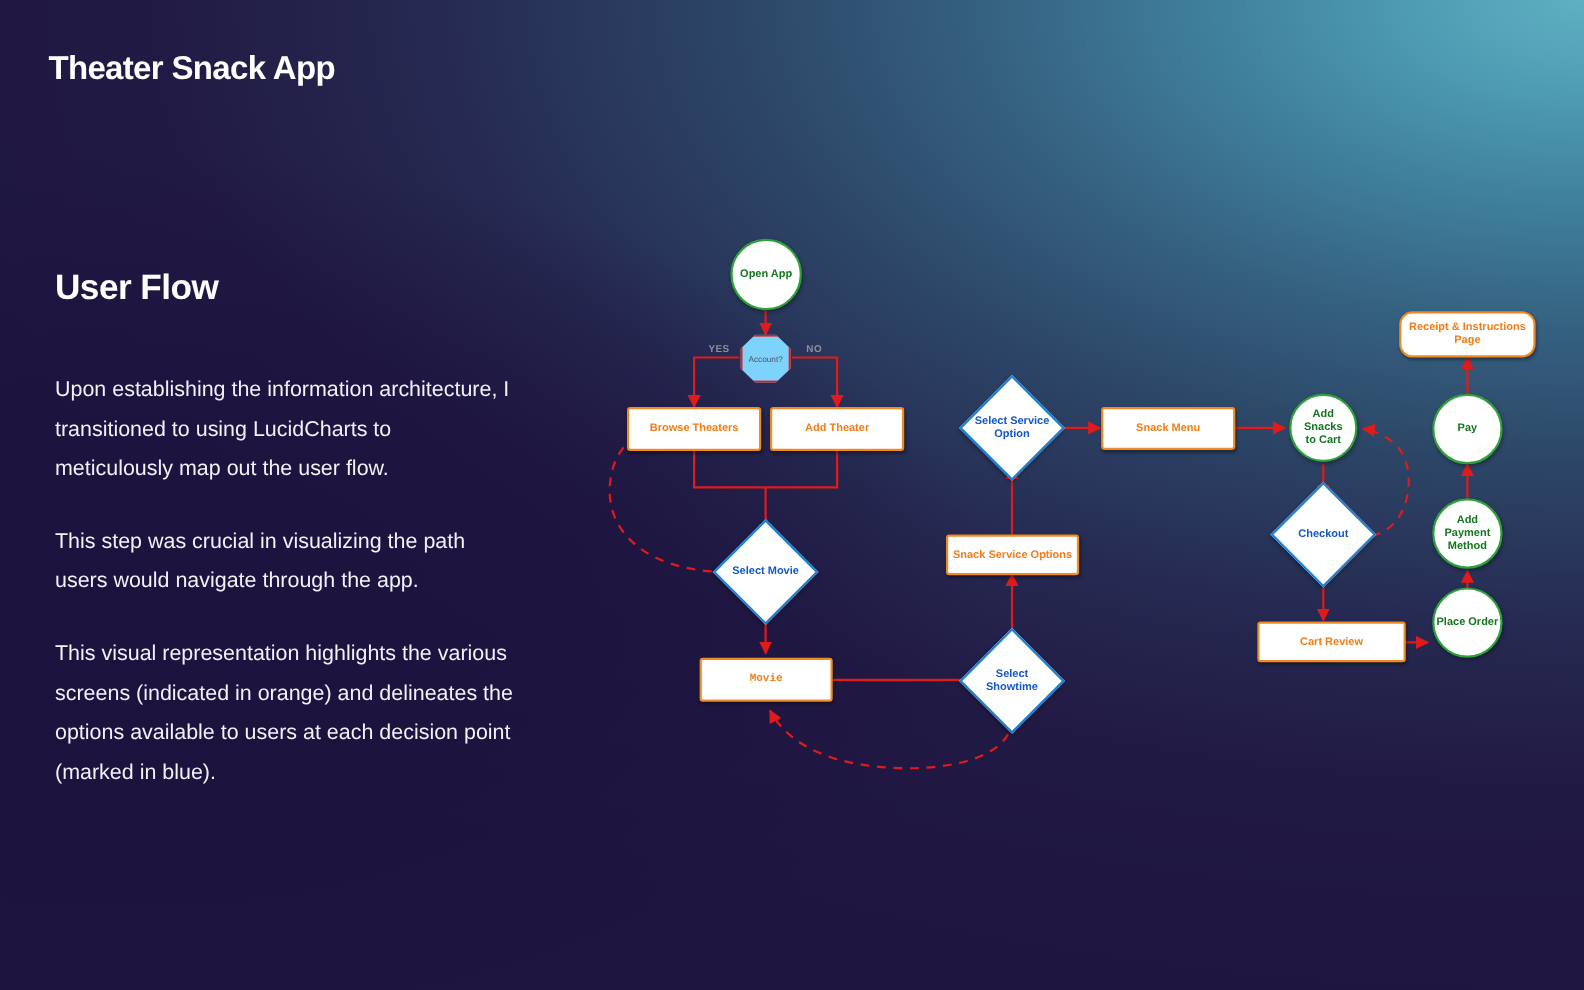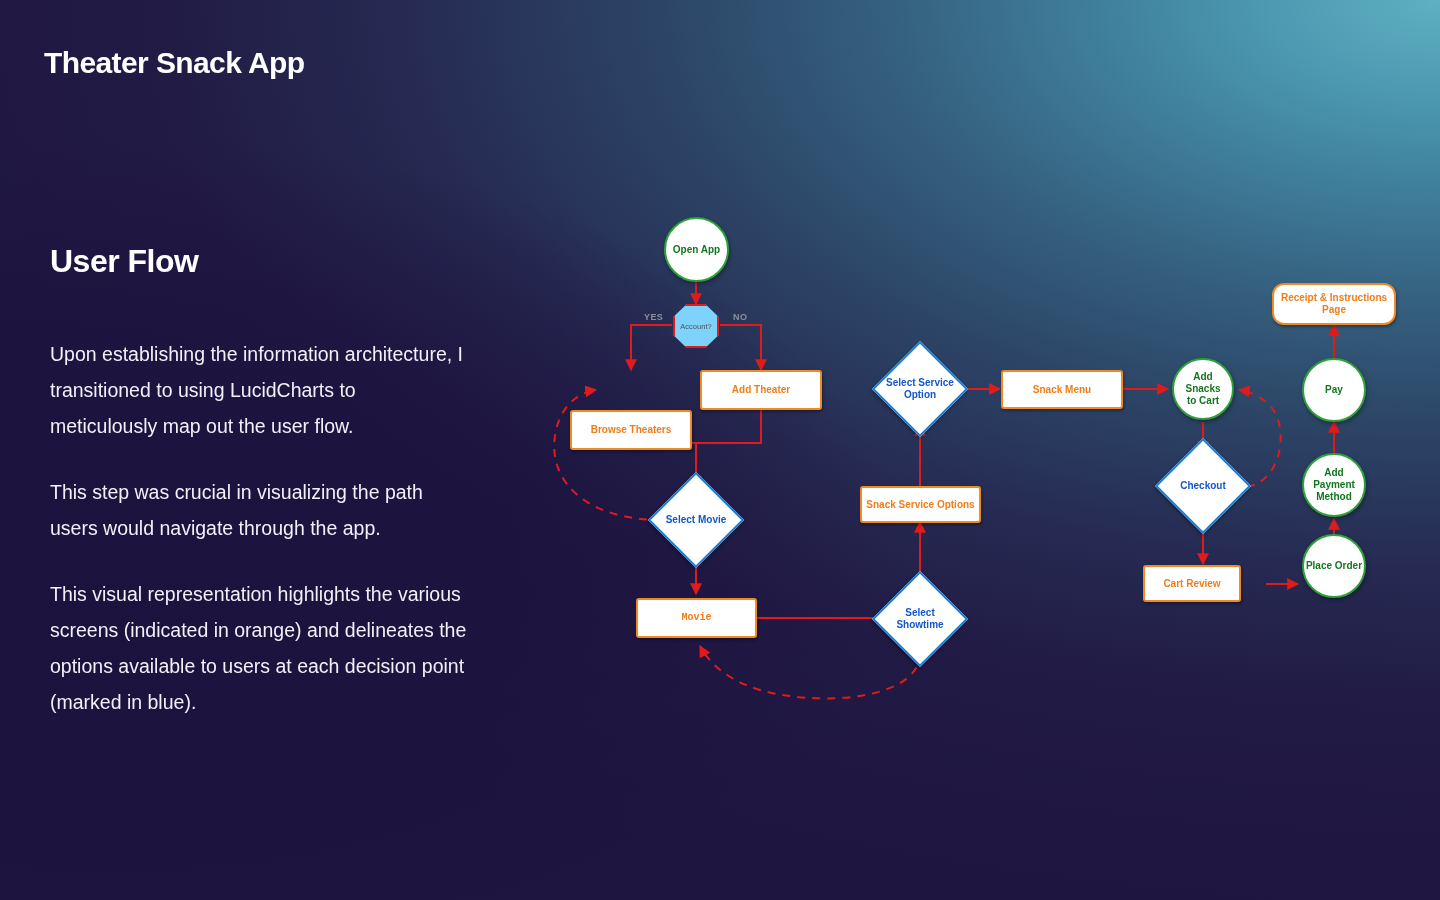--- a/index.html
+++ b/index.html
@@ -146,21 +146,21 @@
     <path d="M1247,487 C1283,480 1288,428 1272,408 C1262,396 1248,391 1239,390" marker-end="url(#ah)"></path>
   </g>
 </svg>
 
 <div class="node n-circle" style="left:664px;top:217px;width:65px;height:65px;">Open App</div>
 
 <div class="n-octagon" style="left:673px;top:304px;width:46px;height:44px;">Account?</div>
 <div class="edge-label" style="left:644px;top:312px;">YES</div>
 <div class="edge-label" style="left:733px;top:312px;text-align:center;">NO</div>
 
-<div class="node n-box" style="left:570px;top:370px;width:122px;height:40px;margin-top:40px;">Browse Theaters</div>
+<div class="node n-box" style="left:570px;top:370px;width:122px;height:40px;">Browse Theaters</div>
 
 <div class="node n-box" style="left:700px;top:370px;width:122px;height:40px;">Add Theater</div>
 
 <div class="n-diamond-wrap" style="left:662px;top:486px;width:68px;height:68px;">
   <div class="n-diamond"></div>
   <div class="n-diamond-label">Select Movie</div>
 </div>
 
 <div class="node n-box" style="left:636px;top:598px;width:121px;height:40px;font-family:Liberation Mono, monospace;">Movie</div>
 
@@ -178,21 +178,21 @@
 
 <div class="node n-box" style="left:1001px;top:370px;width:122px;height:39px;">Snack Menu</div>
 
 <div class="node n-circle" style="left:1172px;top:358px;width:62px;height:62px;padding:0 6px;">Add Snacks to Cart</div>
 
 <div class="n-diamond-wrap" style="left:1169px;top:452px;width:68px;height:68px;">
   <div class="n-diamond"></div>
   <div class="n-diamond-label">Checkout</div>
 </div>
 
-<div class="node n-box" style="left:1143px;top:565px;width:98px;height:37px;">Cart Review</div>
+<div class="node n-box" style="left:1143px;top:565px;width:135px;height:37px;">Cart Review</div>
 
 <div class="node n-circle" style="left:1302px;top:534px;width:64px;height:64px;">Place Order</div>
 
 <div class="node n-circle" style="left:1302px;top:453px;width:64px;height:64px;padding:0 5px;">Add Payment Method</div>
 
 <div class="node n-circle" style="left:1302px;top:358px;width:64px;height:64px;">Pay</div>
 
 <div class="node n-box" style="left:1272px;top:283px;width:124px;height:42px;padding:0 5px;border-radius:12px;">Receipt &amp; Instructions Page</div>
 
 </body></html>

